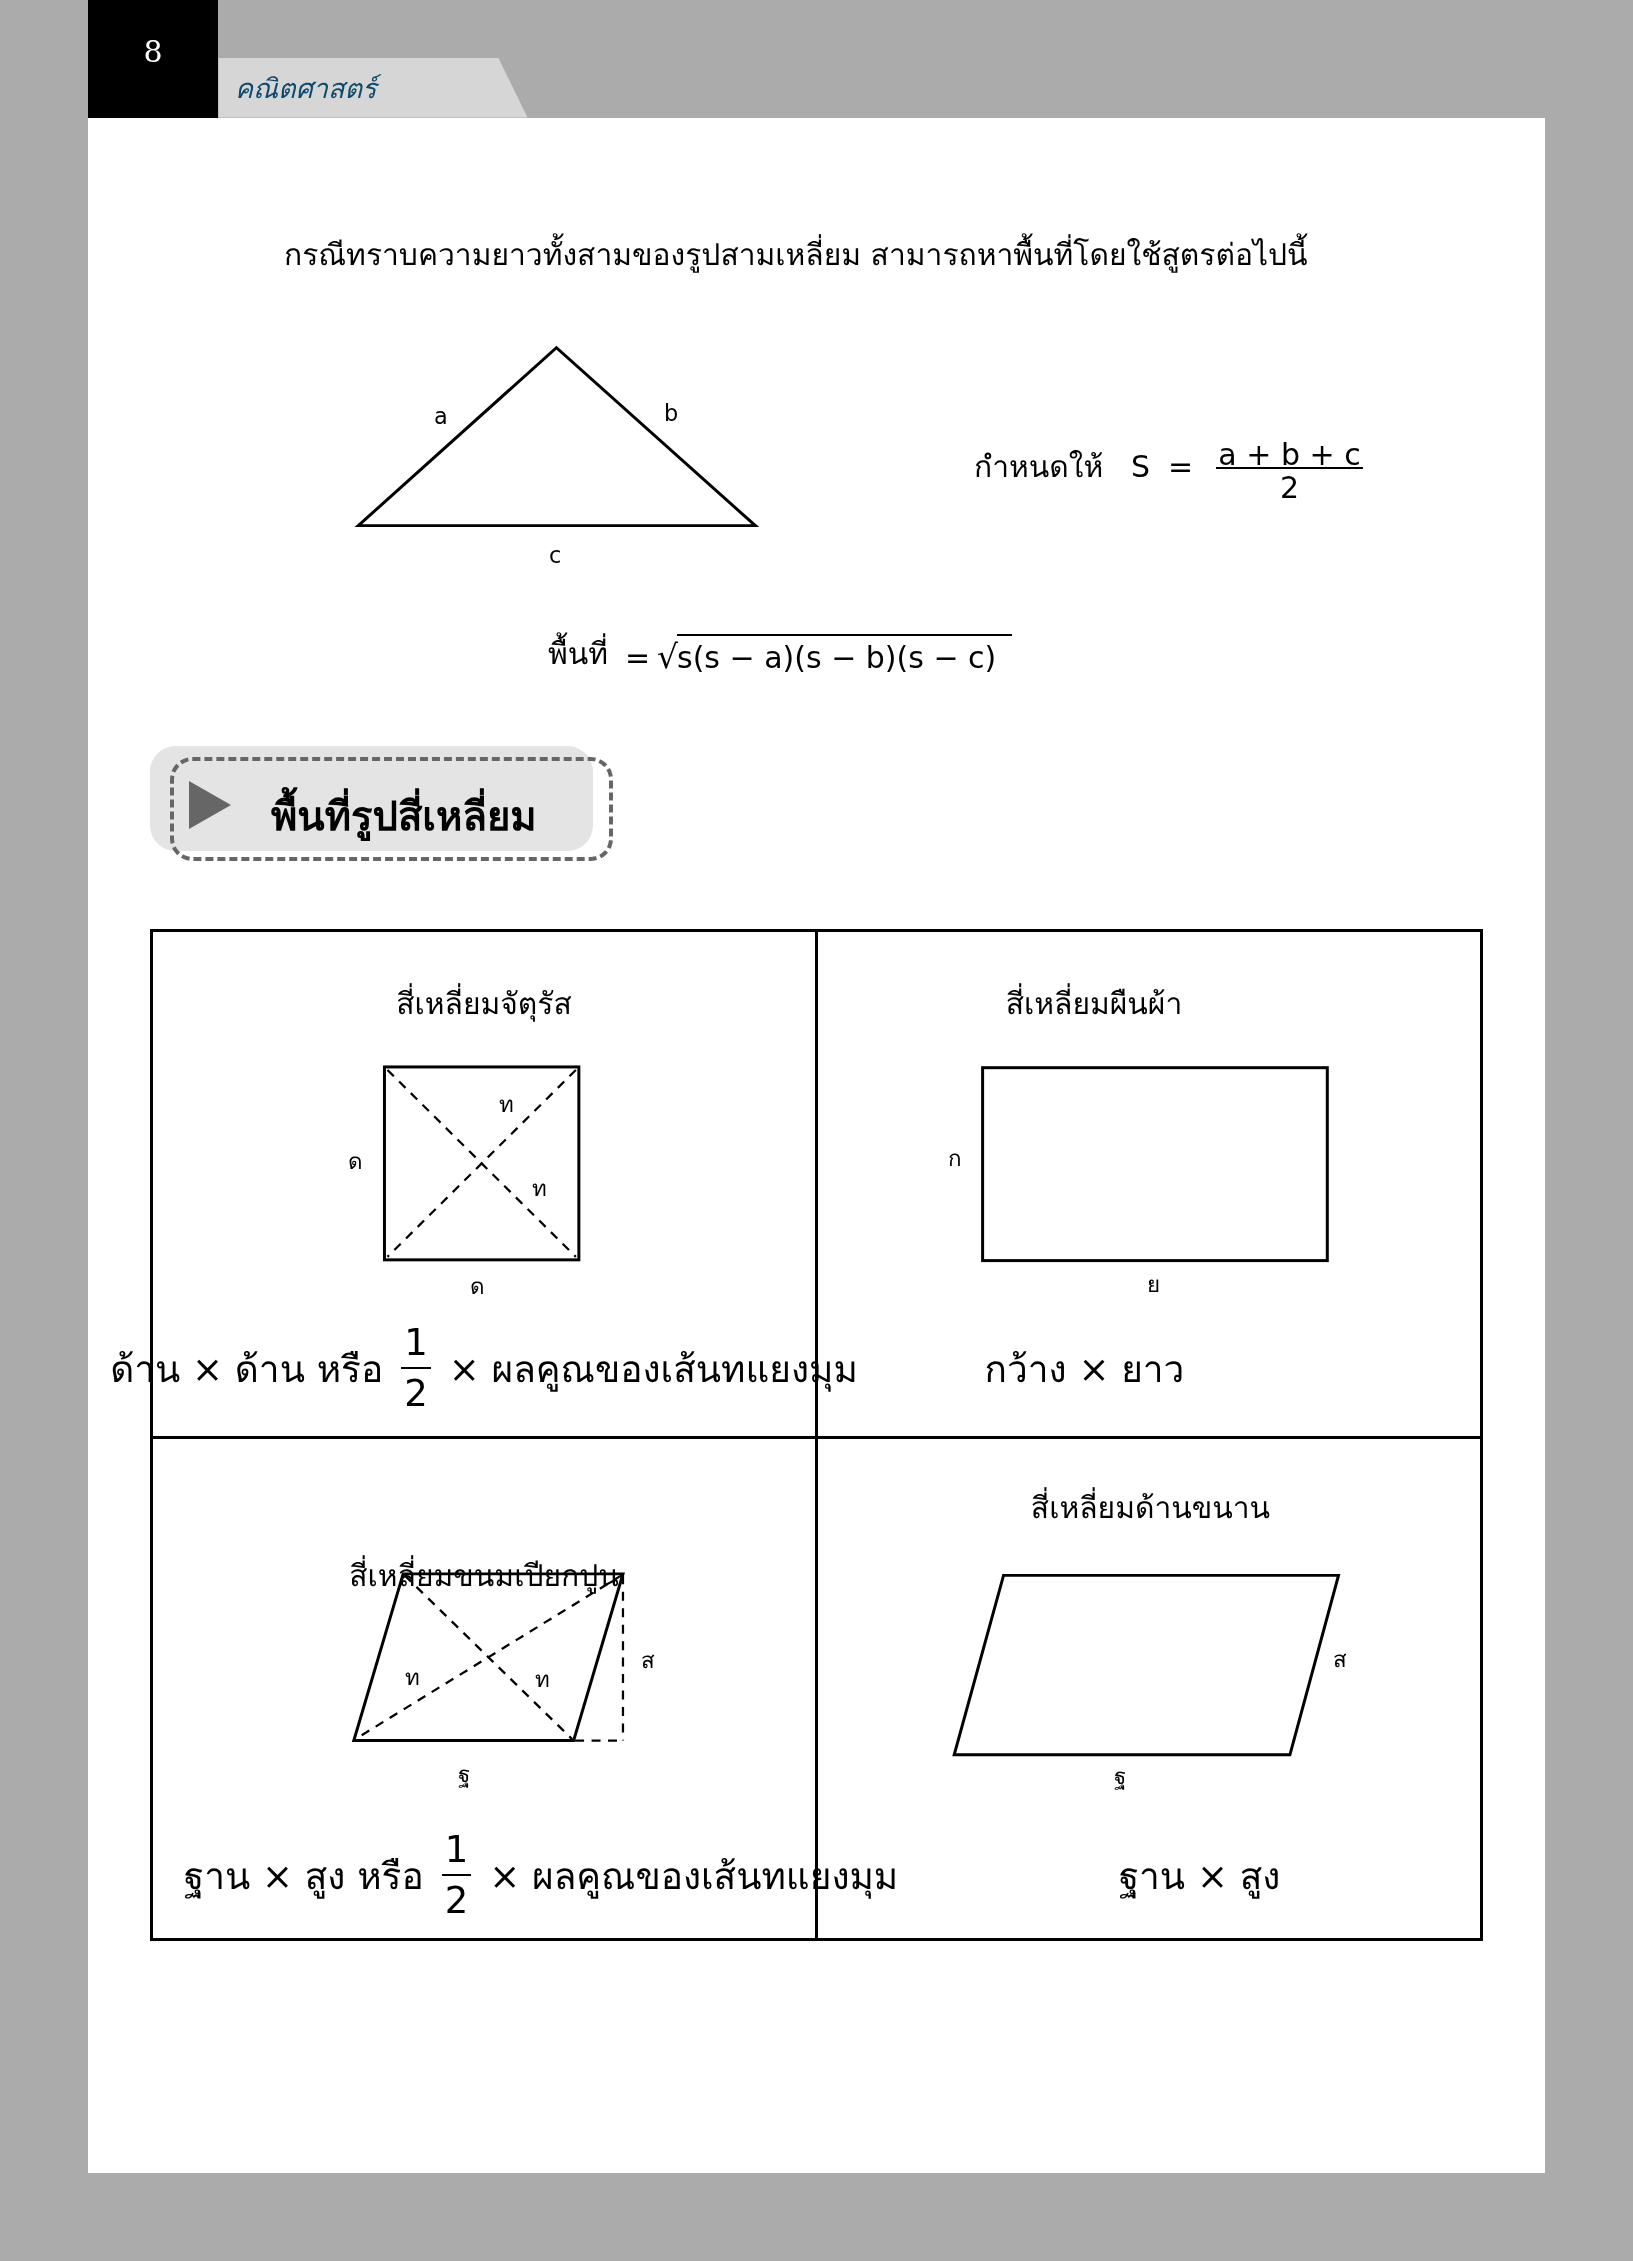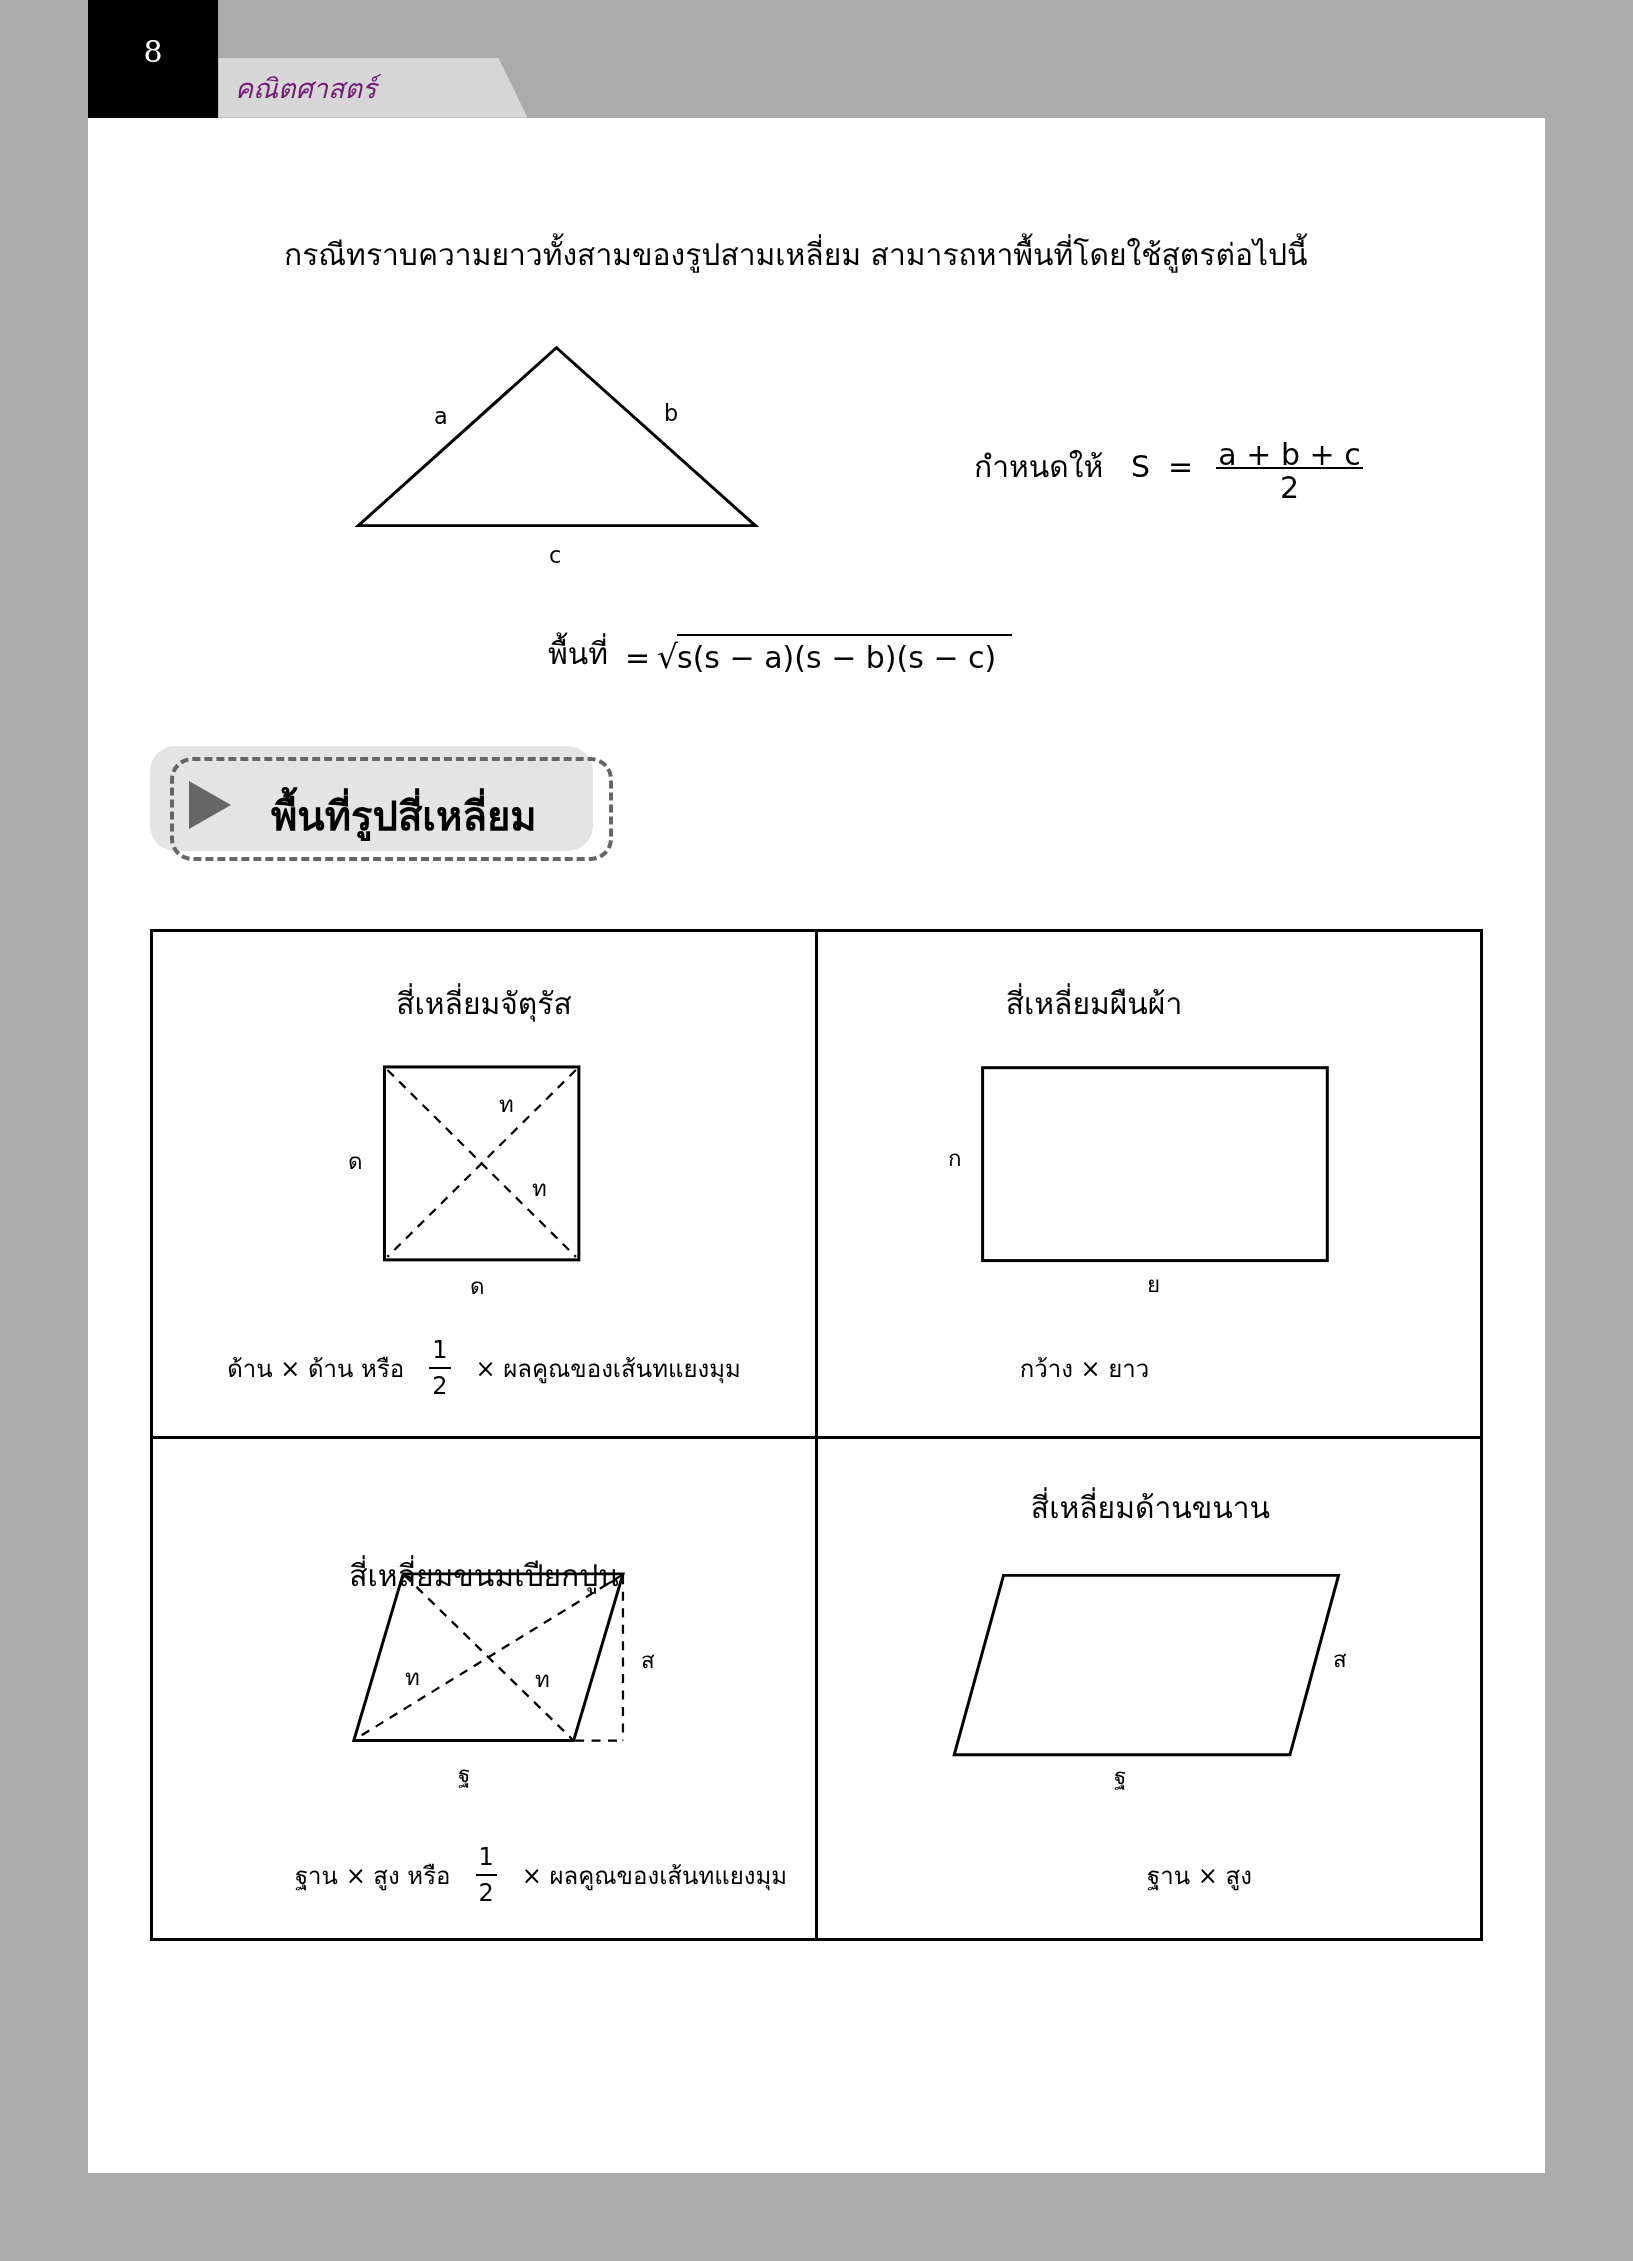--- a/index.html
+++ b/index.html
@@ -5,41 +5,41 @@
   html, body { margin:0; padding:0; }
   body { width:1634px; height:2261px; background:#ababab; position:relative; overflow:hidden;
          font-family:"DejaVu Sans", sans-serif; color:#000; }
   .abs { position:absolute; }
   .page { left:88px; top:118px; width:1457px; height:2055px; background:#fff; }
   .page-num-box { left:88px; top:0; width:130px; height:118px; background:#000; }
   .page-num { left:88px; top:34px; width:130px; text-align:center; color:#fff;
               font-family:"DejaVu Serif", serif; font-size:30px; }
   .subject-tab { left:218px; top:58px; width:0; height:0; }
   .subject-tab svg { position:absolute; left:0; top:0; }
-  .subject-label { left:235px; top:67px; font-size:27px; font-style:italic; color:#701a75;
+  .subject-label { left:235px; top:67px; font-size:27px; font-style:italic; color:#0c4a6e;
                    font-family:"DejaVu Sans", sans-serif; }
   .intro { left:284px; top:232px; font-size:30px; white-space:nowrap;margin-top:8px; }
   .txt { font-size:30px; white-space:nowrap; line-height:1; }
   .lbl { font-size:22.4px; white-space:nowrap; line-height:1; }
   .frac { display:inline-flex; flex-direction:column; align-items:center; vertical-align:middle; }
   .frac .num { padding:0 3px 3px; border-bottom:2.2px solid #000; }
   .frac .den { padding-top:3px; }
   .banner-bg { left:150px; top:746px; width:443px; height:105px; background:#e4e4e4; border-radius:25.4px; }
   .banner-dash { left:170px; top:757px; width:443px; height:104px; border:4.5px dashed #666;
                  border-radius:22.4px; box-sizing:border-box; }
   .banner-arrow { left:189px; top:781px; width:0; height:0; border-top:24px solid transparent;
                   border-bottom:24px solid transparent; border-left:42px solid #666; }
   .banner-title { left:271px; top:784px; font-size:40px; font-weight:bold; white-space:nowrap;
                   font-family:Liberation Mono, monospace; }
   .table-frame { left:150px; top:929px; width:1333px; height:1012px; border:3px solid #000; box-sizing:border-box; }
   .vdiv { left:815px; top:929px; width:3px; height:1012px; background:#000; }
   .hdiv { left:150px; top:1436px; width:1333px; height:3px; background:#000; }
   .cell-title { font-size:30px; white-space:nowrap; text-align:center; }
-  .cell-formula { font-size:24px; white-space:nowrap; text-align:center; display:flex;
-                  align-items:center; justify-content:center; gap:25px; }
+  .cell-formula { font-size:37px; white-space:nowrap; text-align:center; display:flex;
+                  align-items:center; justify-content:center; gap:18px; }
   svg.fig { position:absolute; left:0; top:0; overflow:visible; }
 </style>
 </head>
 <body>
 
 <div class="abs page-num-box"></div>
 <div class="abs page-num">8</div>
 <div class="abs subject-tab">
   <svg width="150" height="67" style="overflow:visible" viewBox="0 0 200 90">
     <polygon points="0,0 376,0 415,80 0,80" fill="#d6d6d6"></polygon>

